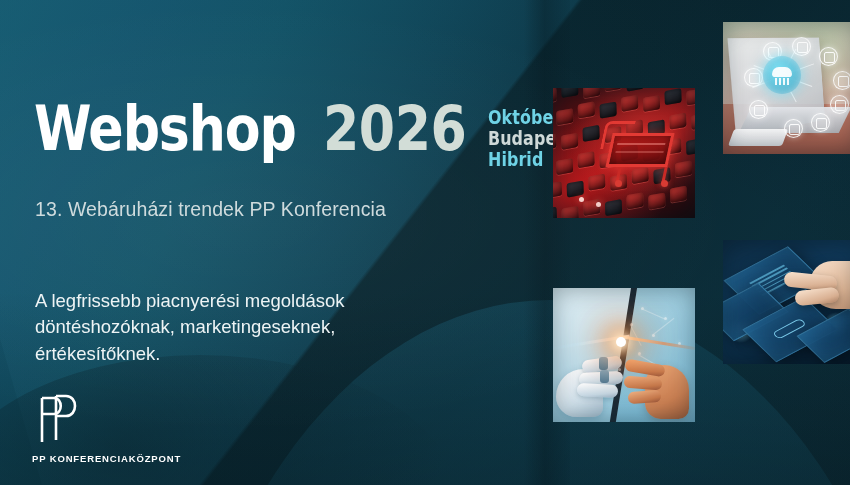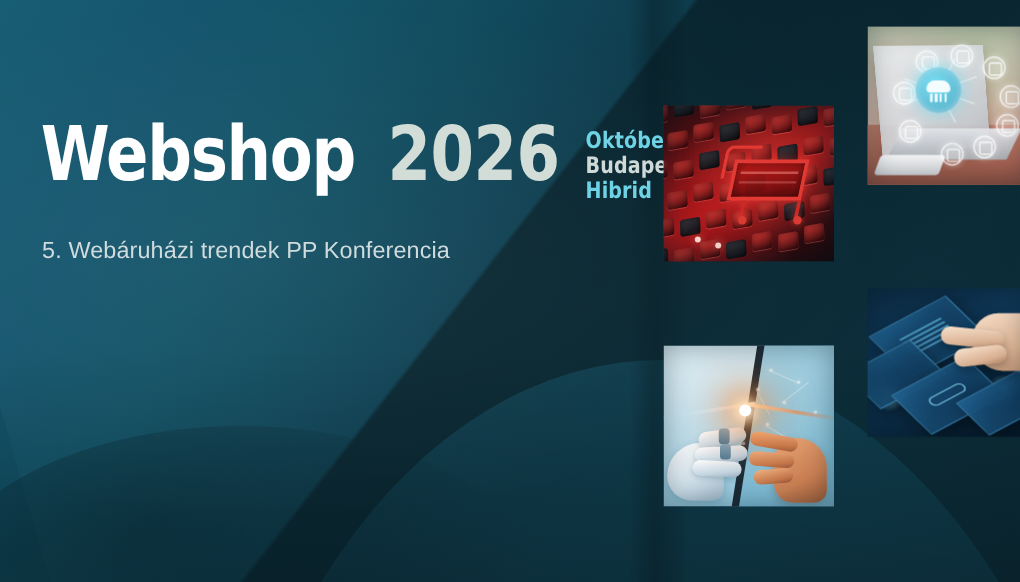--- a/index.html
+++ b/index.html
@@ -394,22 +394,34 @@
     <div class="title-row">
       <span class="t-webshop">Webshop</span>
       <span class="t-year">2026</span>
       <span class="t-meta">
         <span class="m-date">Október 2.</span><br>
         <span class="m-city">Budapest</span><br>
         <span class="m-mode">Hibrid</span>
       </span>
     </div>
 
-    <div class="subtitle">5. Webáruházi trendek PP Konferencia</div>
-
+    <div class="subtitle">13. Webáruházi trendek PP Konferencia</div>
+    <div class="lead">A legfrissebb piacnyerési megoldások döntéshozóknak, marketingeseknek, értékesítőknek.</div>
+
+    <div class="logo">
+      <svg class="logo-mark" width="56" height="54" viewBox="0 0 56 54">
+        <g fill="none" stroke="#ffffff" stroke-width="2.6">
+          <path d="M10 6 L10 50"></path>
+          <path d="M10 6 L22 6 C31 6 31 22 22 22 L10 22"></path>
+          <path d="M24 4 L24 48"></path>
+          <path d="M24 4 L34 4 C46 4 46 24 34 24 L24 24"></path>
+        </g>
+      </svg>
+      <div class="logo-text">PP KONFERENCIAKÖZPONT</div>
+    </div>
   </div>
 
   <div class="tile" id="tile-piac">
     <div class="photo">
       <div class="p-cart">
         <div class="kb">
           <i style="left:2px;  top:6px;"></i>
             <i class="dark" style="left:24px; top:4px;"></i>
           <i style="left:46px; top:8px;"></i>
             <i style="left:68px; top:5px;"></i>

